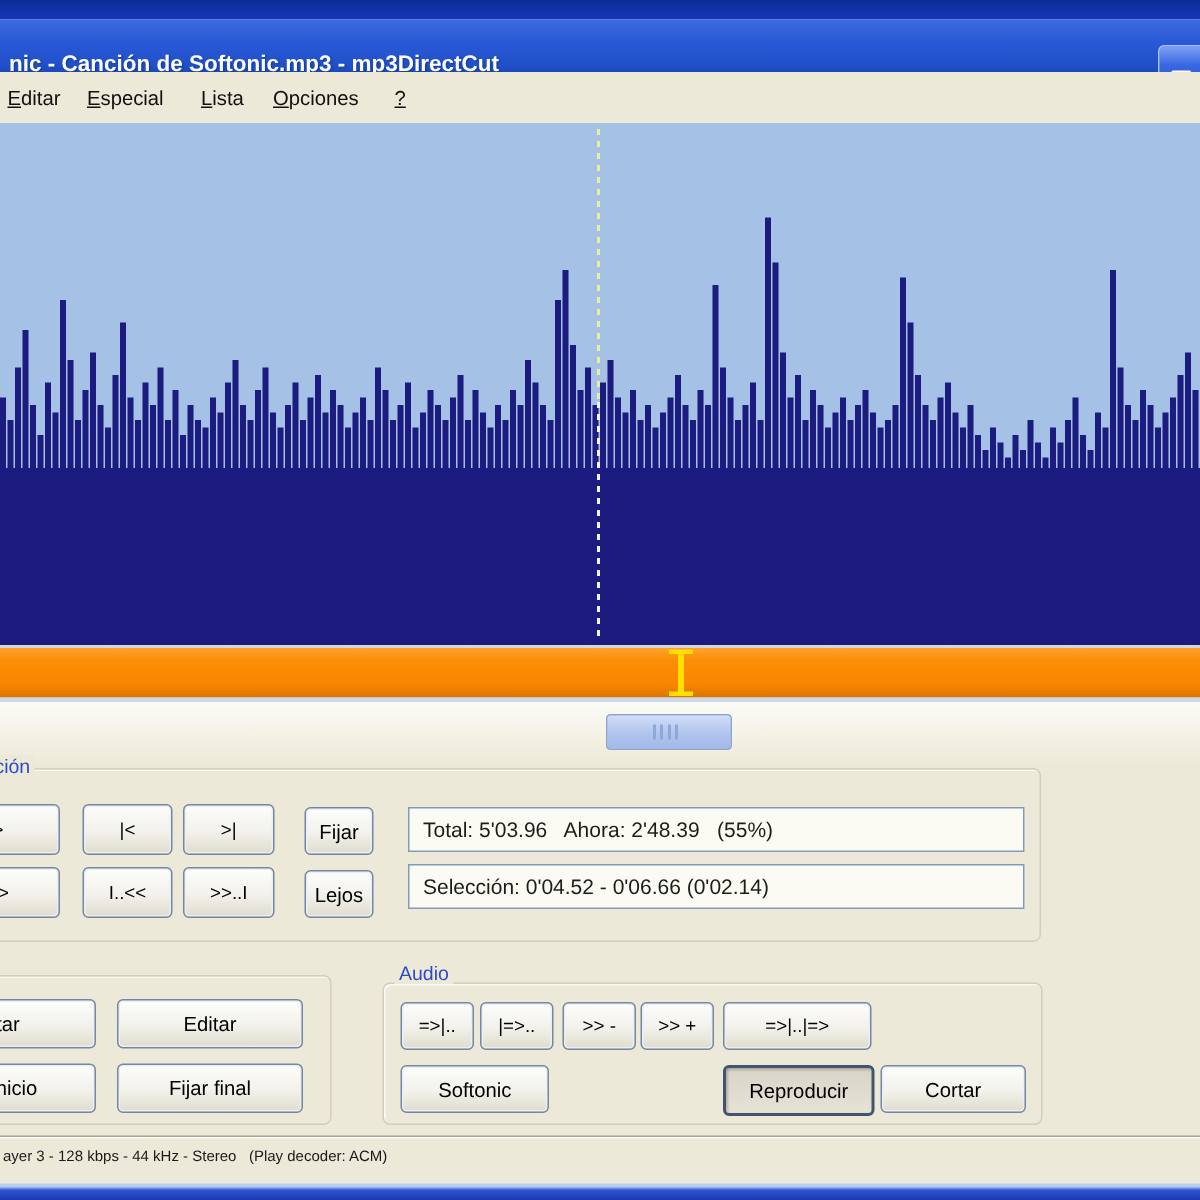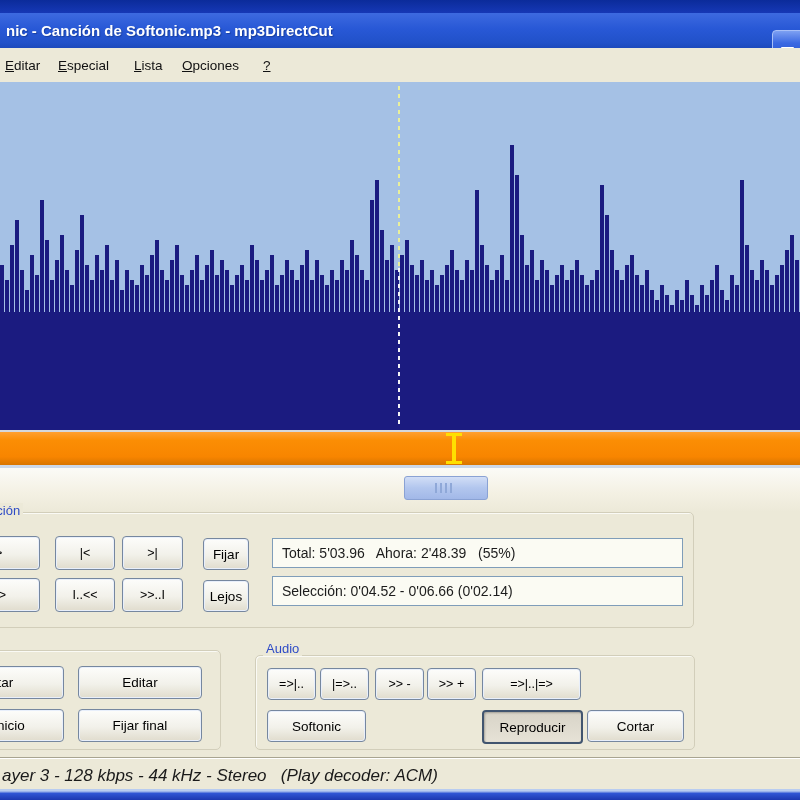--- a/index.html
+++ b/index.html
@@ -8,21 +8,21 @@
     background:#ece9d8;font-family:"Liberation Sans",sans-serif;
     -webkit-font-smoothing:antialiased;
   }
   .abs{position:absolute;}
 
   
   .top-strip{left:0;top:0;width:800px;height:13px;
     background:linear-gradient(180deg,#0b2b9a 0%,#1638b6 100%);}
   .titlebar{left:0;top:13px;width:800px;height:35px;
     background:linear-gradient(180deg,#3d6ae0 0%,#2858d6 45%,#2151c9 85%,#1c49bc 100%);}
-  .title-text{left:6px;top:0;height:35px;line-height:35px;color:#fff;
+  .title-text{left:6px;top:12px;height:35px;line-height:35px;color:#fff;
     font-size:15px;font-weight:bold;text-shadow:1px 1px 1px #173e9e;white-space:pre;}
   .min-btn{left:772px;top:17px;width:34px;height:27px;border-radius:4px;
     border:1px solid #a8c0f8;
     background:linear-gradient(180deg,#7da0f2 0%,#3a68e2 45%,#2a56cc 100%);}
   .min-glyph{left:8px;top:16px;width:13px;height:4px;background:#fff;border-radius:1px;}
 
   
   .menubar{left:0;top:48px;width:800px;height:34px;background:#ece9d8;}
   .menu-item{top:8px;font-size:13.5px;color:#111;padding:2px 4px;cursor:default;}
   .menu-item u{text-decoration:underline;}
@@ -70,21 +70,21 @@
     box-shadow:none;color:#a09a8a;}
 
   
   .readout{background:#fbfbf3;border:1px solid #7f9db9;
     font-size:14px;color:#1c1c1c;line-height:28px;padding-left:9px;white-space:pre;}
 
   
   .divider-dark{left:0;top:757px;width:800px;height:1px;background:#a8a490;}
   .divider-light{left:0;top:758px;width:800px;height:1px;background:#ffffff;}
   .statusbar{left:0;top:759px;width:800px;height:30px;background:#ece9d8;}
-  .status-text{left:2px;top:7px;font-size:17px;color:#1a1a1a;white-space:pre;font-style:italic;}
+  .status-text{left:2px;top:7px;font-size:10px;color:#1a1a1a;white-space:pre;}
   .bottom-strip{left:0;top:789px;width:800px;height:11px;
     background:linear-gradient(180deg,#b8ccf0 0%,#b8ccf0 18%,#2f55d4 40%,#1c38b0 100%);}
 </style>
 </head>
 <body>
 
 <div id="screen">
 
   <div class="abs top-strip"></div>
 

